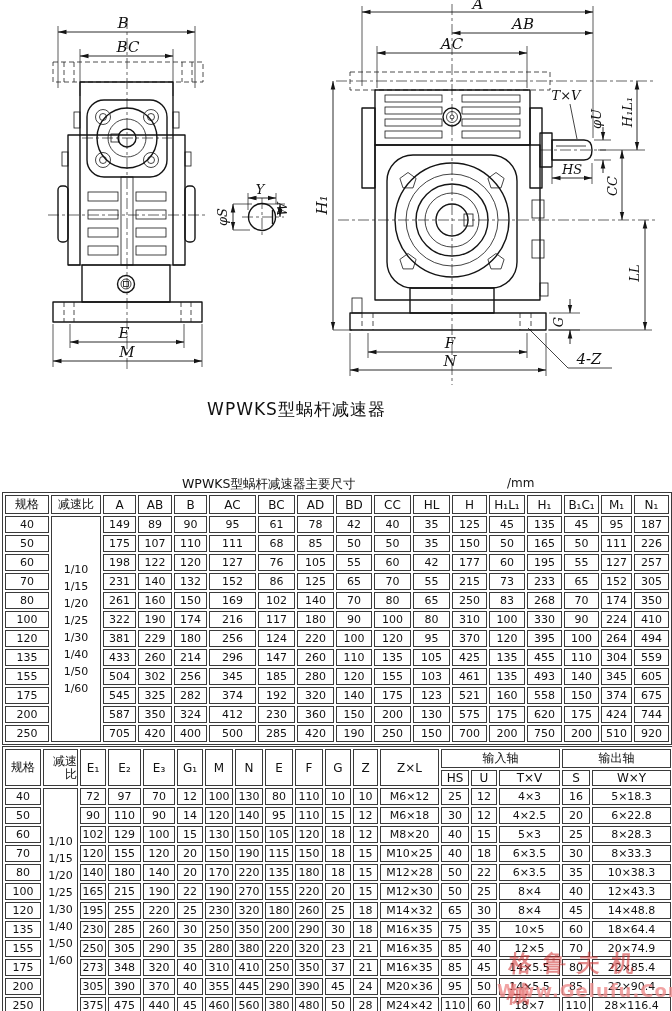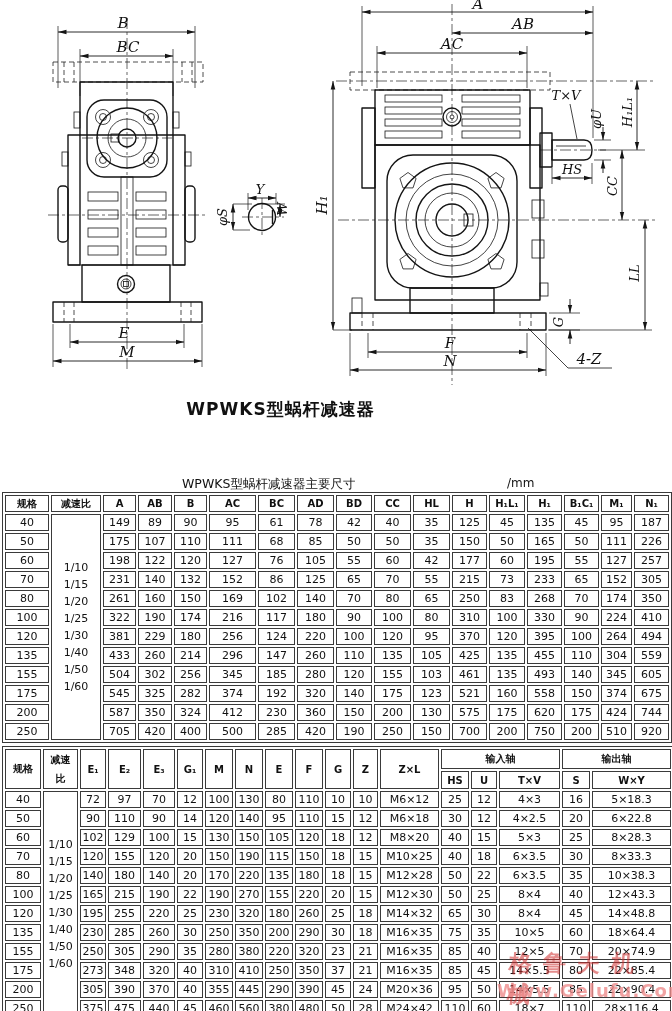--- a/index.html
+++ b/index.html
@@ -12,36 +12,36 @@
   .tl{fill:none;stroke:#141414;stroke-width:0.8;}
   .cl{fill:none;stroke:#222;stroke-width:0.7;stroke-dasharray:11 3 3 3;}
   .hl{fill:none;stroke:#222;stroke-width:0.8;stroke-dasharray:5 3;}
   .dl{fill:none;stroke:#141414;stroke-width:0.9;marker-start:url(#ar);marker-end:url(#ar);}
   .de{fill:none;stroke:#141414;stroke-width:0.9;marker-end:url(#ar);}
   .ex{fill:none;stroke:#141414;stroke-width:0.7;}
   .dt{font:italic 15px "DejaVu Serif","Liberation Serif",serif;fill:#111;text-anchor:middle;}
   .dts{font-size:13px;}
 
   
-  .page-title{position:absolute;top:398px;left:0;width:561px;text-align:center;
-              font-size:17px;font-weight:bold;letter-spacing:1px;}
+  .page-title{position:absolute;top:398px;left:16px;width:561px;text-align:center;
+              font-size:17px;font-weight:normal;letter-spacing:1px;}
   .tbl-caption{position:absolute;top:476px;left:182px;font-size:12.5px;}
   .tbl-unit{position:absolute;top:476px;left:507px;font-size:12px;}
 
   
   table{border-collapse:separate;border-spacing:2px;table-layout:fixed;
         position:absolute;left:2px;width:668px;border:1px solid #3a3a3a;background:#fff;}
   #table1{top:492px;}
   #table2{top:746px;}
   td{border:1px solid #3a3a3a;text-align:center;vertical-align:middle;
      font-size:11px;height:15px;padding:0;overflow:hidden;white-space:nowrap;}
-  thead td{font-size:10px;font-weight:bold;}
+  thead td{font-size:12px;}
   #table2 thead td{height:12px;}
   td.ratio{white-space:pre-line;line-height:17px;}
-  td.wrap{white-space:pre-line;line-height:19px;}
+  td.wrap{white-space:pre-line;line-height:13px;text-align:right;}
 
   
   .wm-cn{position:absolute;left:508px;top:948px;z-index:5;font-weight:bold;font-size:23px;
          letter-spacing:11px;color:rgba(205,45,45,0.55);transform:skewX(-4deg);}
   .wm-url{position:absolute;left:497px;top:980px;z-index:5;font-weight:bold;font-size:18px;
           color:rgba(238,140,140,0.8);letter-spacing:1px;}
 </style>
 </head>
 <body>
 

